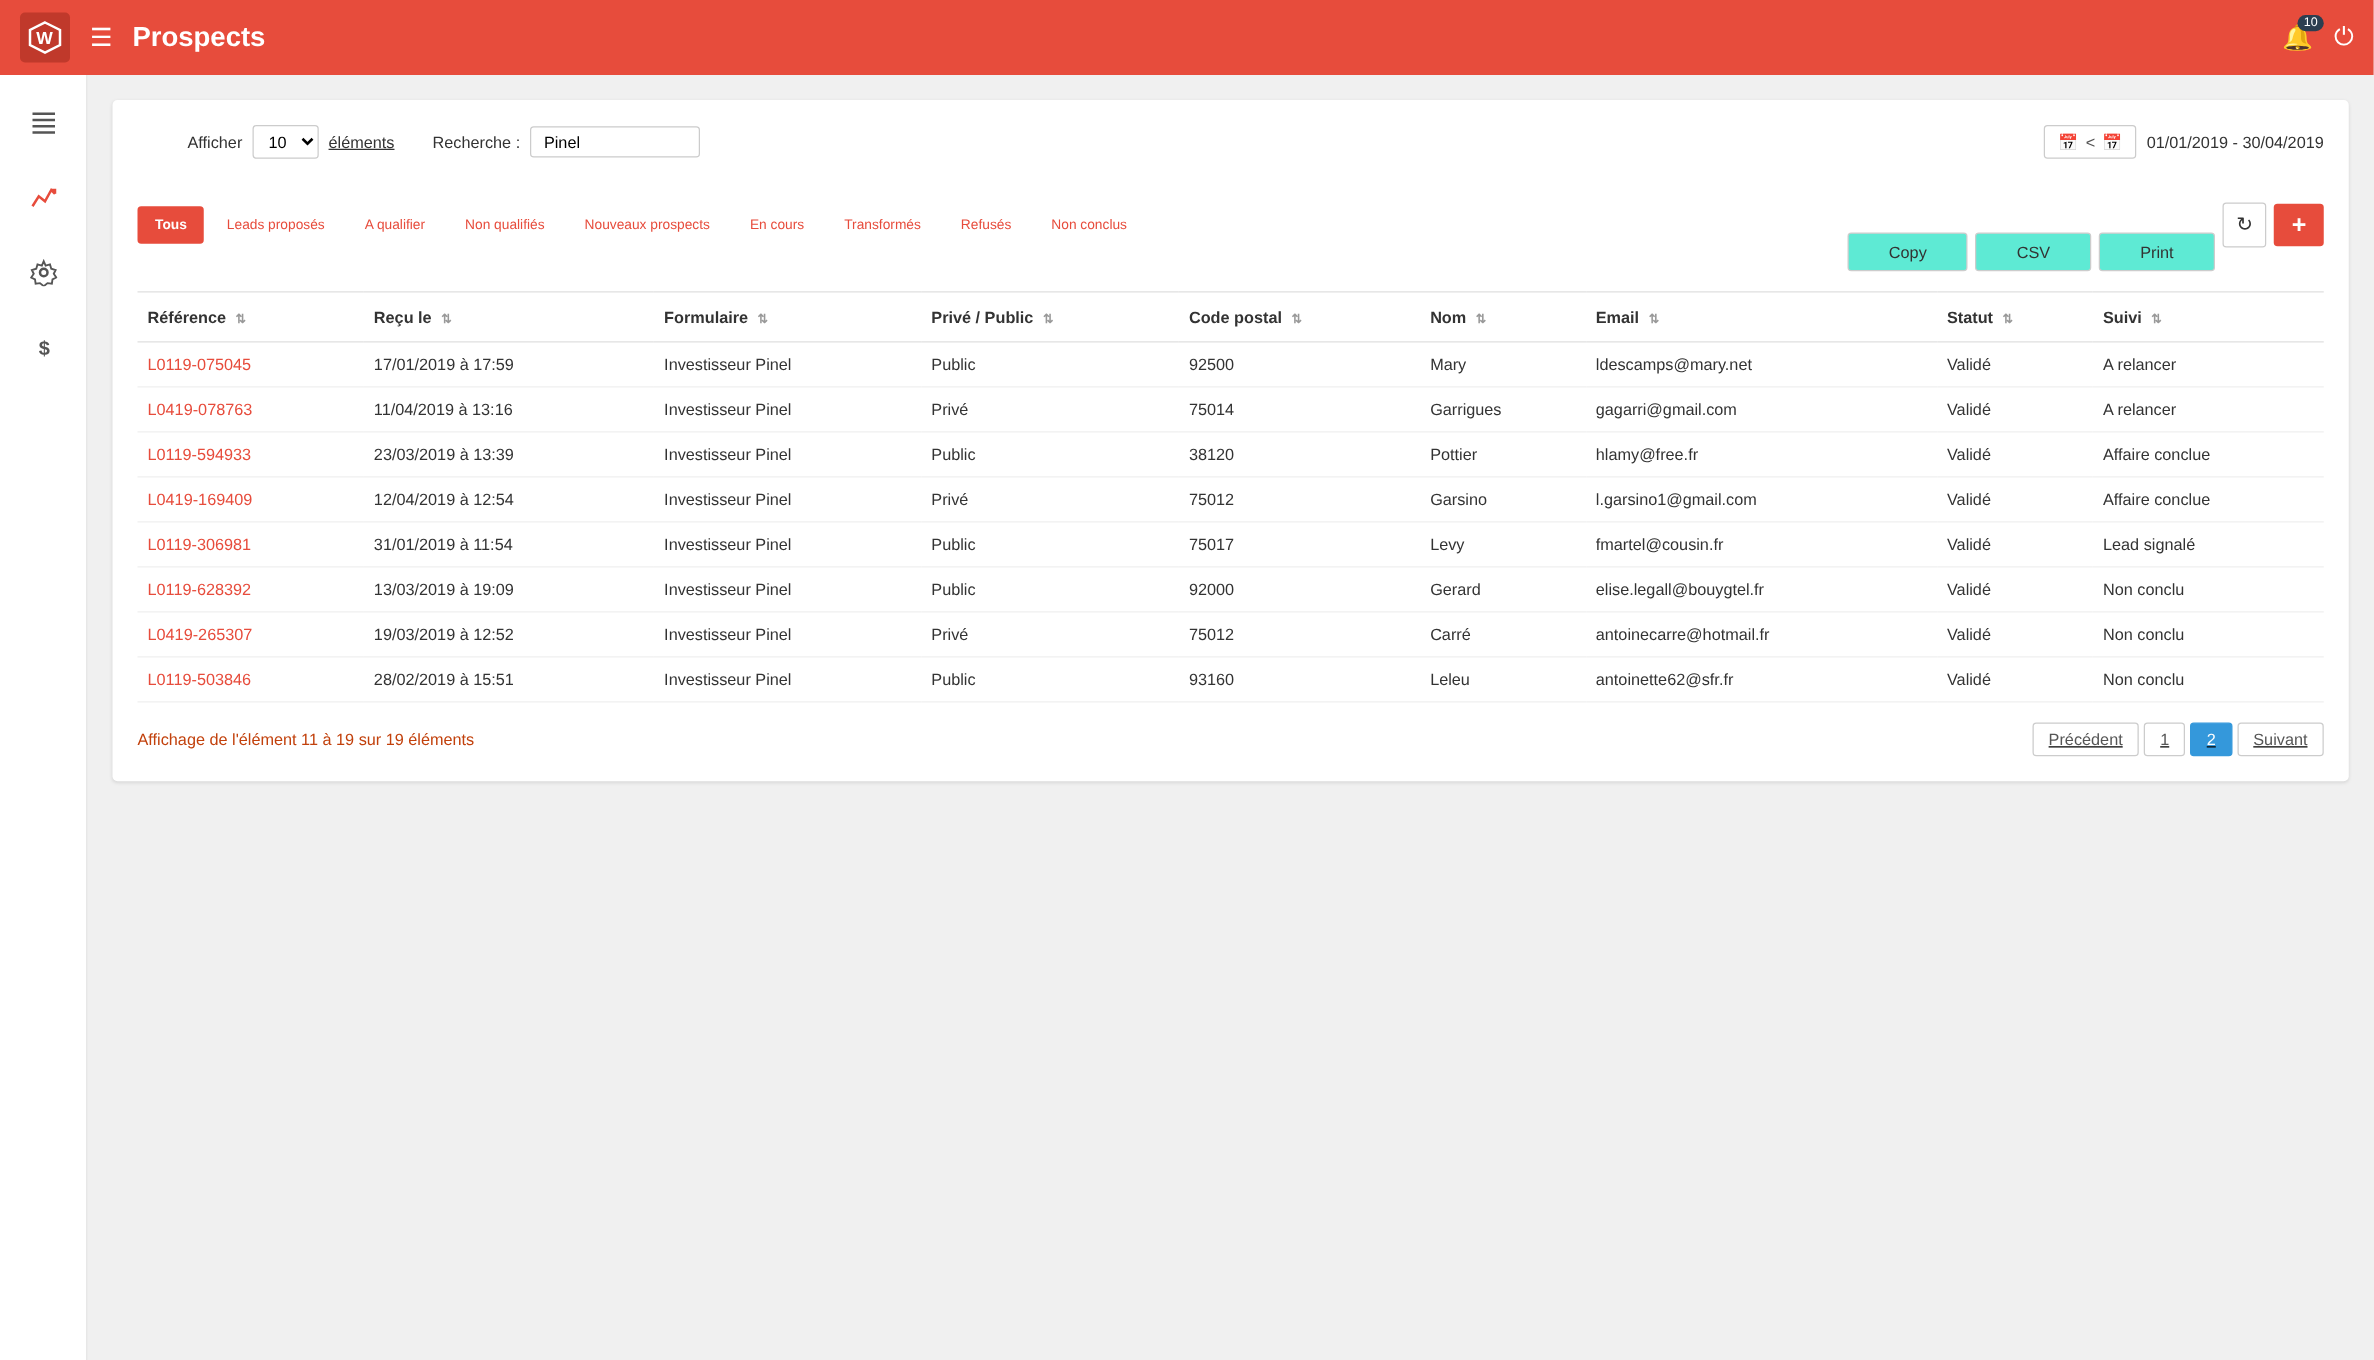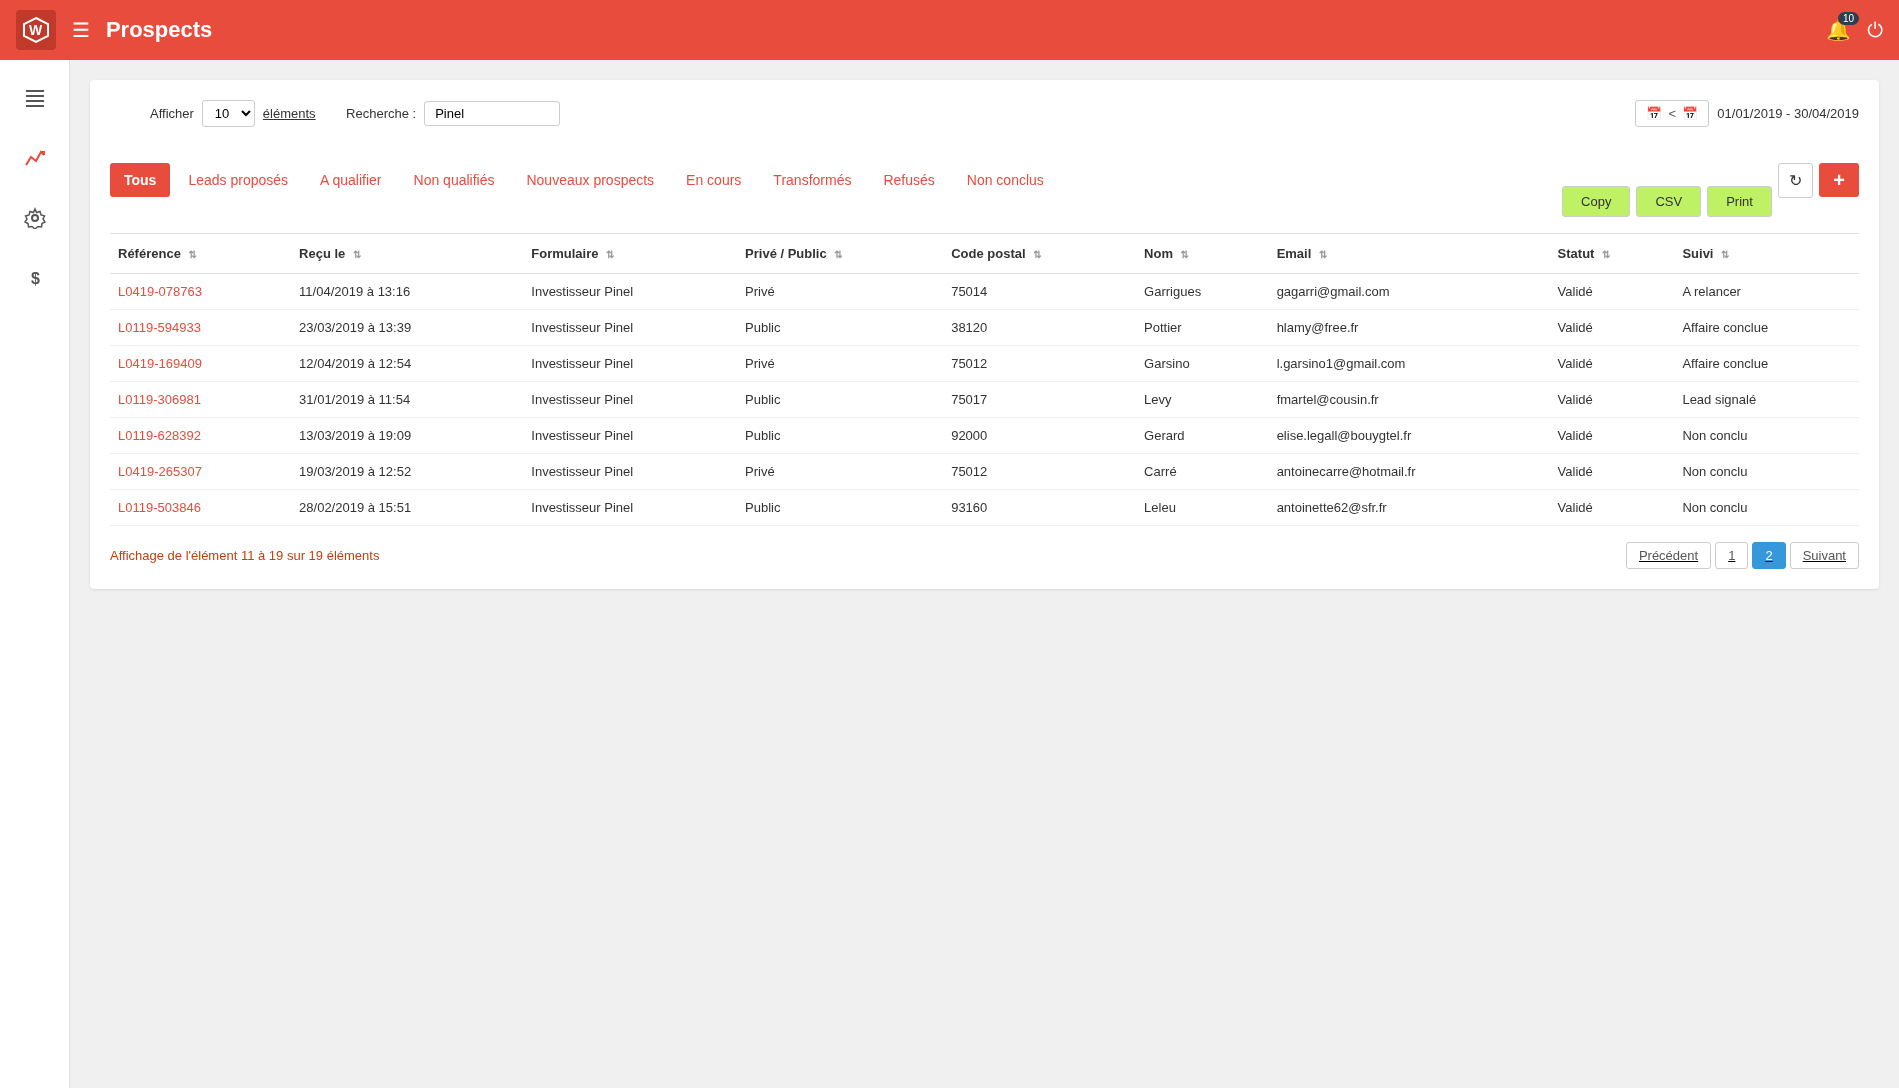--- a/index.html
+++ b/index.html
@@ -108,39 +108,39 @@
       display: flex;
       align-items: center;
       justify-content: space-between;
       margin-bottom: 16px;
     }
     .filter-tabs { display: flex; align-items: center; gap: 4px; flex-wrap: wrap; }
     .filter-tab {
       padding: 8px 14px;
       border-radius: 3px;
       cursor: pointer;
-      font-size: 14px;
+      font-size: 11px;
       border: none;
       background: transparent;
       color: #e74c3c;
       font-weight: normal;
       line-height: 1.3;
       text-align: center;
     }
     .filter-tab.active {
       background: #e74c3c;
       color: white;
       font-weight: bold;
     }
     .action-buttons { display: flex; align-items: center; gap: 6px; }
     .action-btn {
-      padding: 7px 18px;
+      padding: 7px 32px;
       border: 1px solid #ccc;
       border-radius: 3px;
-      background: #bef264;
+      background: #5eead4;
       font-size: 13px;
       cursor: pointer;
       color: #333;
       margin-top: 43px;
     }
     .refresh-btn {
       padding: 7px 10px;
       border: 1px solid #ccc;
       border-radius: 3px;
       background: white;
@@ -308,20 +308,31 @@
             <th>Formulaire <span class="sort-icon">⇅</span></th>
             <th>Privé / Public <span class="sort-icon">⇅</span></th>
             <th>Code postal <span class="sort-icon">⇅</span></th>
             <th>Nom <span class="sort-icon">⇅</span></th>
             <th>Email <span class="sort-icon">⇅</span></th>
             <th>Statut <span class="sort-icon">⇅</span></th>
             <th>Suivi <span class="sort-icon">⇅</span></th>
           </tr>
         </thead>
         <tbody id="table-body">
+        <tr>
+      <td><a class="ref-link">L0119-075045</a></td>
+      <td>17/01/2019 à 17:59</td>
+      <td>Investisseur Pinel</td>
+      <td>Public</td>
+      <td>92500</td>
+      <td>Mary</td>
+      <td>ldescamps@mary.net</td>
+      <td>Validé</td>
+      <td>A relancer</td>
+    </tr>
             <tr>
       <td><a class="ref-link">L0419-078763</a></td>
       <td>11/04/2019 à 13:16</td>
       <td>Investisseur Pinel</td>
       <td>Privé</td>
       <td>75014</td>
       <td>Garrigues</td>
       <td>gagarri@gmail.com</td>
       <td>Validé</td>
       <td>A relancer</td>

